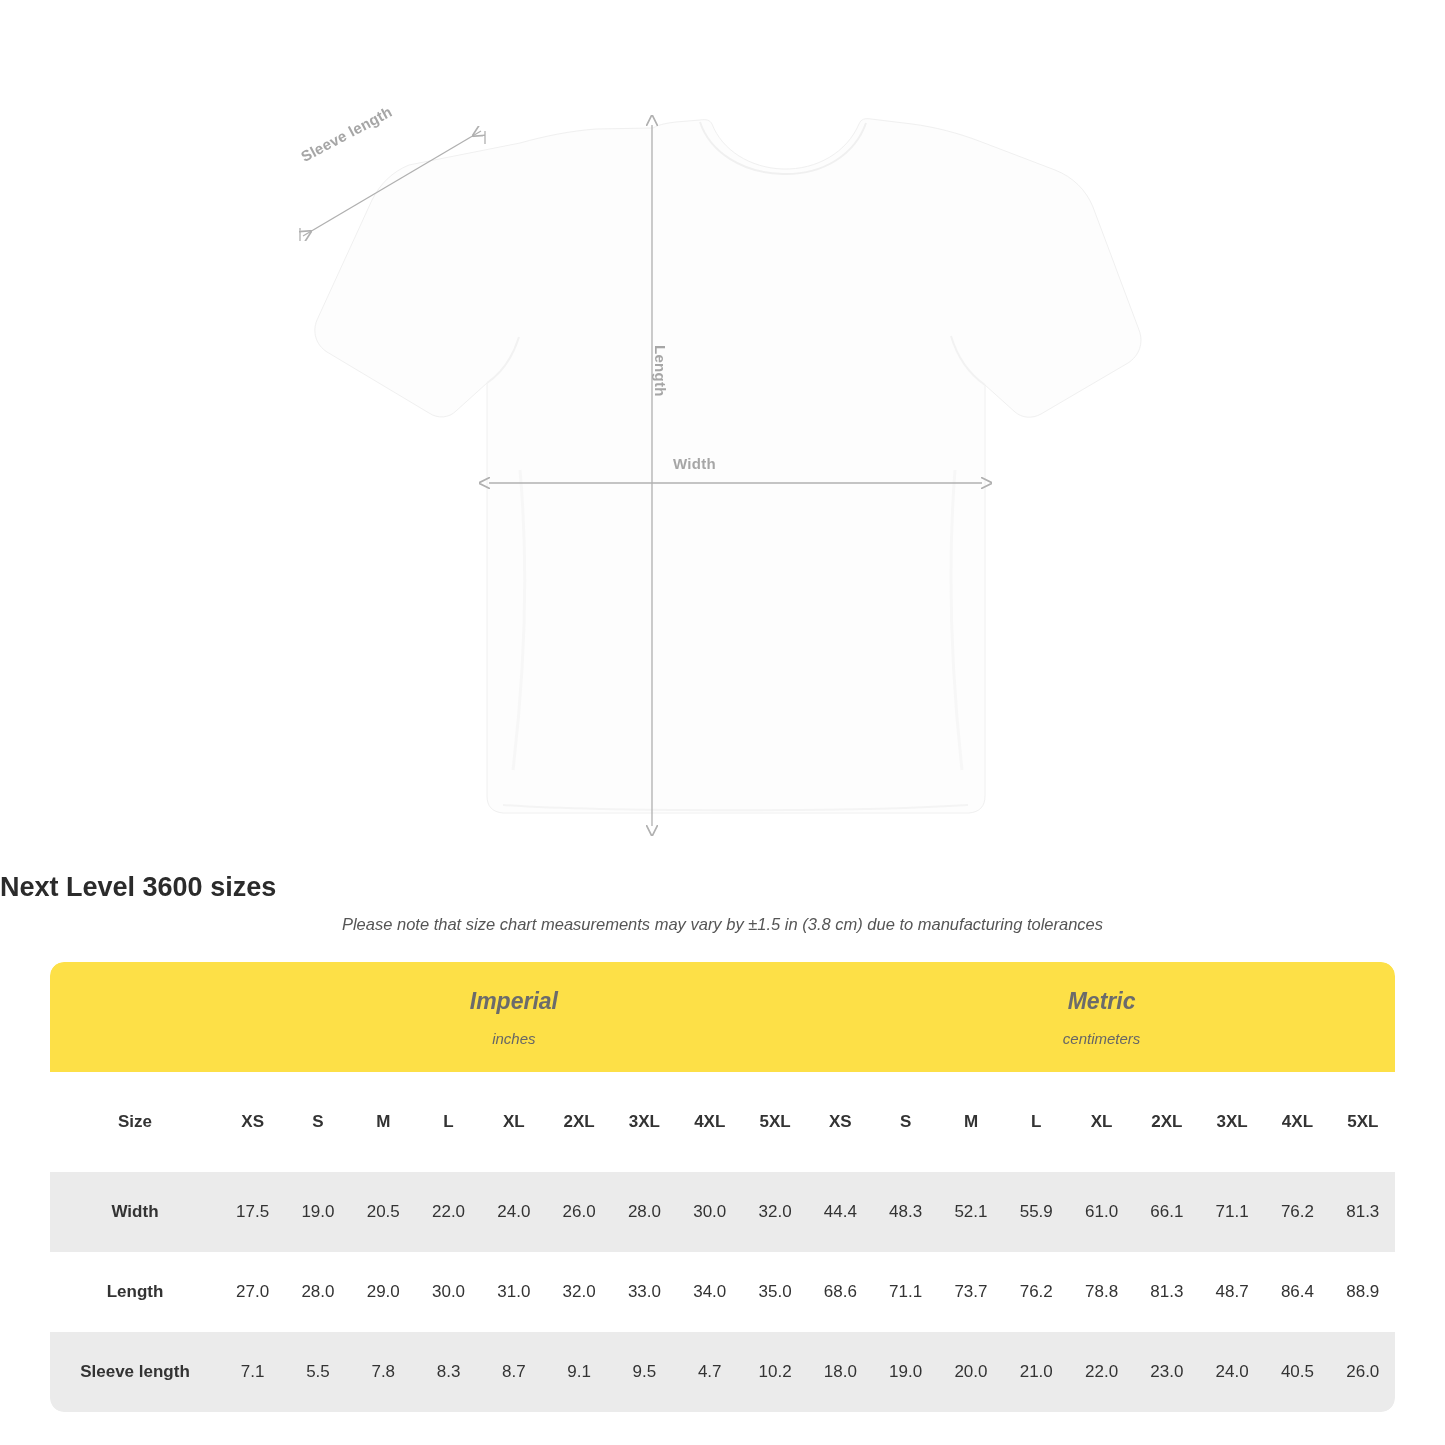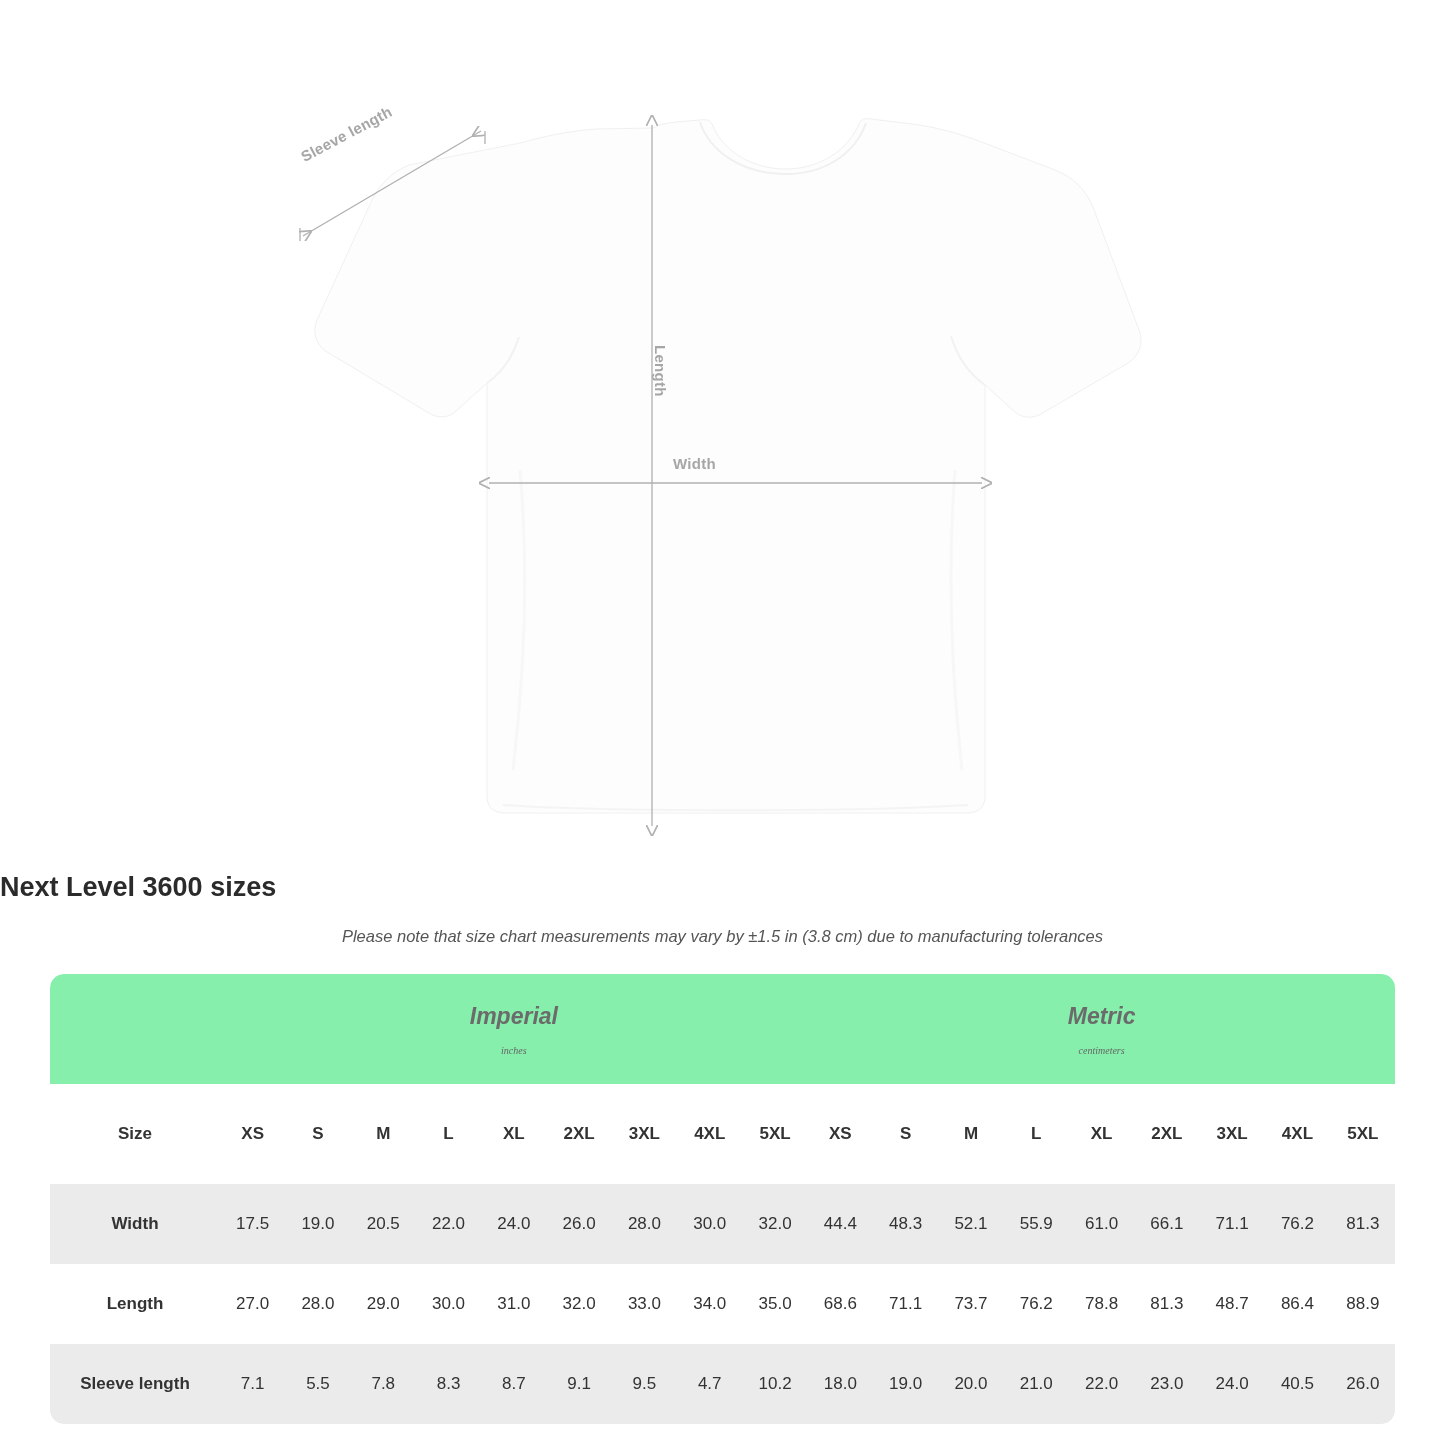--- a/index.html
+++ b/index.html
@@ -60,21 +60,21 @@
     font-size: 27px;
     font-weight: bold;
     color: #2b2b2b;
     margin-top: 22px;
   }
   .subheading {
     text-align: center;
     font-size: 16.5px;
     font-style: italic;
     color: #555555;
-    margin-top: 24px;
+    margin-top: 12px;
   }
 
   
   .table-wrap {
     margin: 28px 50px 0 50px;
     border-radius: 14px;
     overflow: hidden;
     background: #ffffff;
   }
   table.size-table {
@@ -84,37 +84,36 @@
   }
   table.size-table td, table.size-table th {
     text-align: center;
     font-size: 17px;
     color: #333333;
     padding: 0;
     border: none;
   }
   .group-row td {
     height: 110px;
-    background: #86efac;
+    background: #fde047;
     vertical-align: middle;
   }
   .group-title {
     font-size: 23px;
     font-weight: bold;
     font-style: italic;
     color: #6b6b6b;
     line-height: 1.25;
   }
   .group-unit {
-    font-size: 10px;
+    font-size: 15px;
     font-style: italic;
     color: #666666;
     font-weight: normal;
     margin-top: 15px;
-    font-family: Liberation Serif, serif;
   }
   .hdr-row td {
     height: 100px;
     background: #ffffff;
     font-weight: bold;
     font-size: 17px;
     color: #2f2f2f;
   }
   .hdr-row td.rowlabel {
     font-size: 17px;

